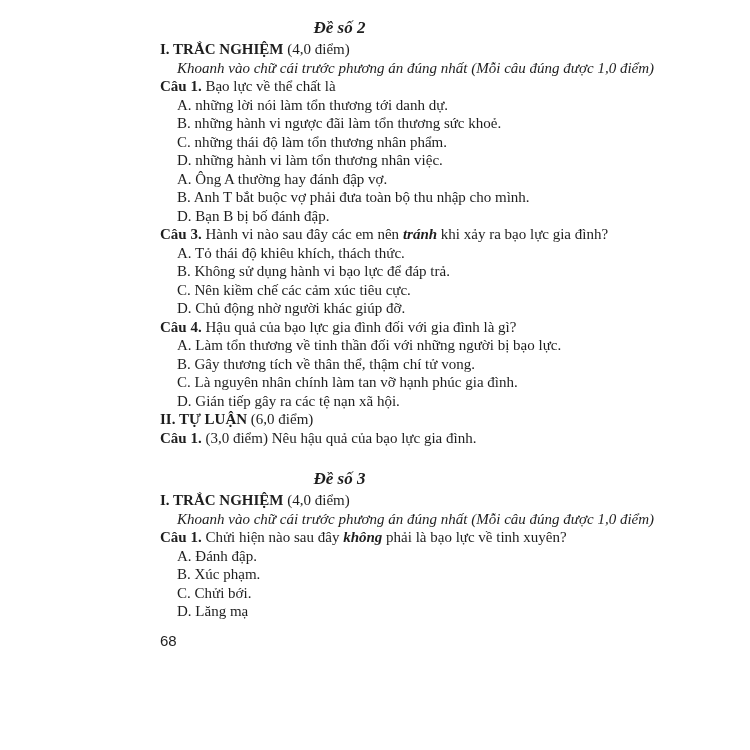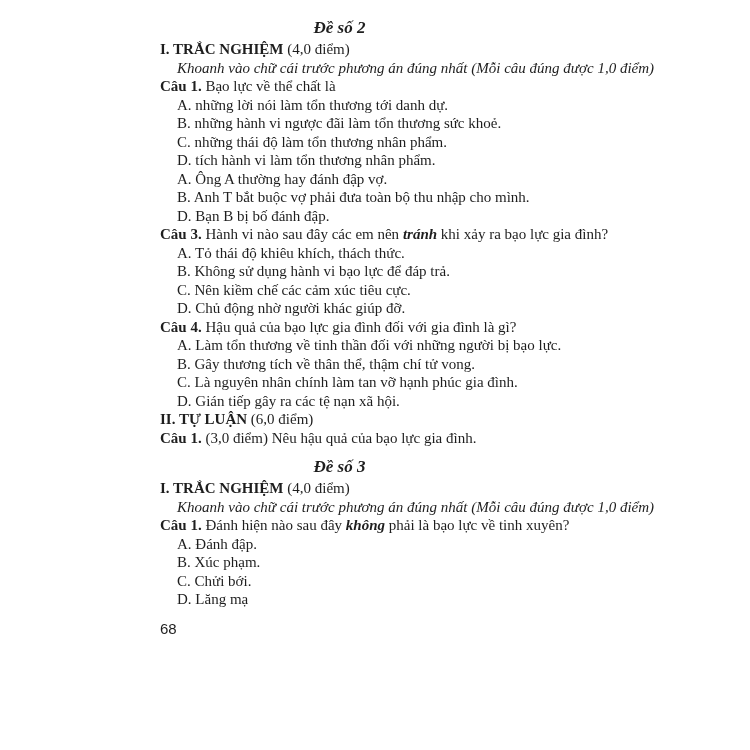--- a/index.html
+++ b/index.html
@@ -25,21 +25,21 @@
   }
   .exam-title {
     margin: 0;
     font-size: 17px;
     line-height: 24px;
     font-weight: bold;
     font-style: italic;
     text-align: center;
   }
   .exam-title.second {
-    margin-top: 8px;
+    margin-top: 20px;
   }
   .line {
     line-height: 18.5px;
     white-space: nowrap;
   }
   .indent {
     padding-left: 17px;
   }
   .italic {
     font-style: italic;
@@ -74,21 +74,21 @@
 
     <div class="line"><b class="lbl">I. TRẮC NGHIỆM</b> <span>(4,0 điểm)</span></div>
 
     <div class="line indent italic">Khoanh vào chữ cái trước phương án đúng nhất (Mỗi câu đúng được 1,0 điểm)</div>
 
     <div>
       <div class="line"><b class="lbl">Câu 1.</b> <span><span>Bạo lực về thể chất là</span><b class="bi"></b><span></span></span></div>
       <div class="line indent">A. những lời nói làm tổn thương tới danh dự.</div>
       <div class="line indent">B. những hành vi ngược đãi làm tổn thương sức khoẻ.</div>
       <div class="line indent">C. những thái độ làm tổn thương nhân phẩm.</div>
-      <div class="line indent">D. tích hành vi làm tổn thương nhân phẩm.</div>
+      <div class="line indent">D. những hành vi làm tổn thương nhân việc.</div>
     </div>
 
     <div>
       <div class="line indent">A. Ông A thường hay đánh đập vợ.</div>
       <div class="line indent">B. Anh T bắt buộc vợ phải đưa toàn bộ thu nhập cho mình.</div>
       <div class="line indent">D. Bạn B bị bố đánh đập.</div>
     </div>
 
     <div>
       <div class="line"><b class="lbl">Câu 3.</b> <span><span>Hành vi nào sau đây các em nên </span><b class="bi">tránh</b><span> khi xảy ra bạo lực gia đình?</span></span></div>
@@ -113,21 +113,21 @@
   </section>
 
   <section>
     <h1 class="exam-title second">Đề số 3</h1>
 
     <div class="line"><b class="lbl">I. TRẮC NGHIỆM</b> <span>(4,0 điểm)</span></div>
 
     <div class="line indent italic">Khoanh vào chữ cái trước phương án đúng nhất (Mỗi câu đúng được 1,0 điểm)</div>
 
     <div>
-      <div class="line"><b class="lbl">Câu 1.</b> <span><span>Đánh hiện nào sau đây </span><b class="bi">không</b><span> phải là bạo lực về tinh xuyên?</span></span></div>
+      <div class="line"><b class="lbl">Câu 1.</b> <span><span>Chửi hiện nào sau đây </span><b class="bi">không</b><span> phải là bạo lực về tinh xuyên?</span></span></div>
       <div class="line indent">A. Đánh đập.</div>
       <div class="line indent">B. Xúc phạm.</div>
       <div class="line indent">C. Chửi bới.</div>
       <div class="line indent">D. Lăng mạ</div>
     </div>
   </section>
 
   <div class="page-number">68</div>
 
 </div>

